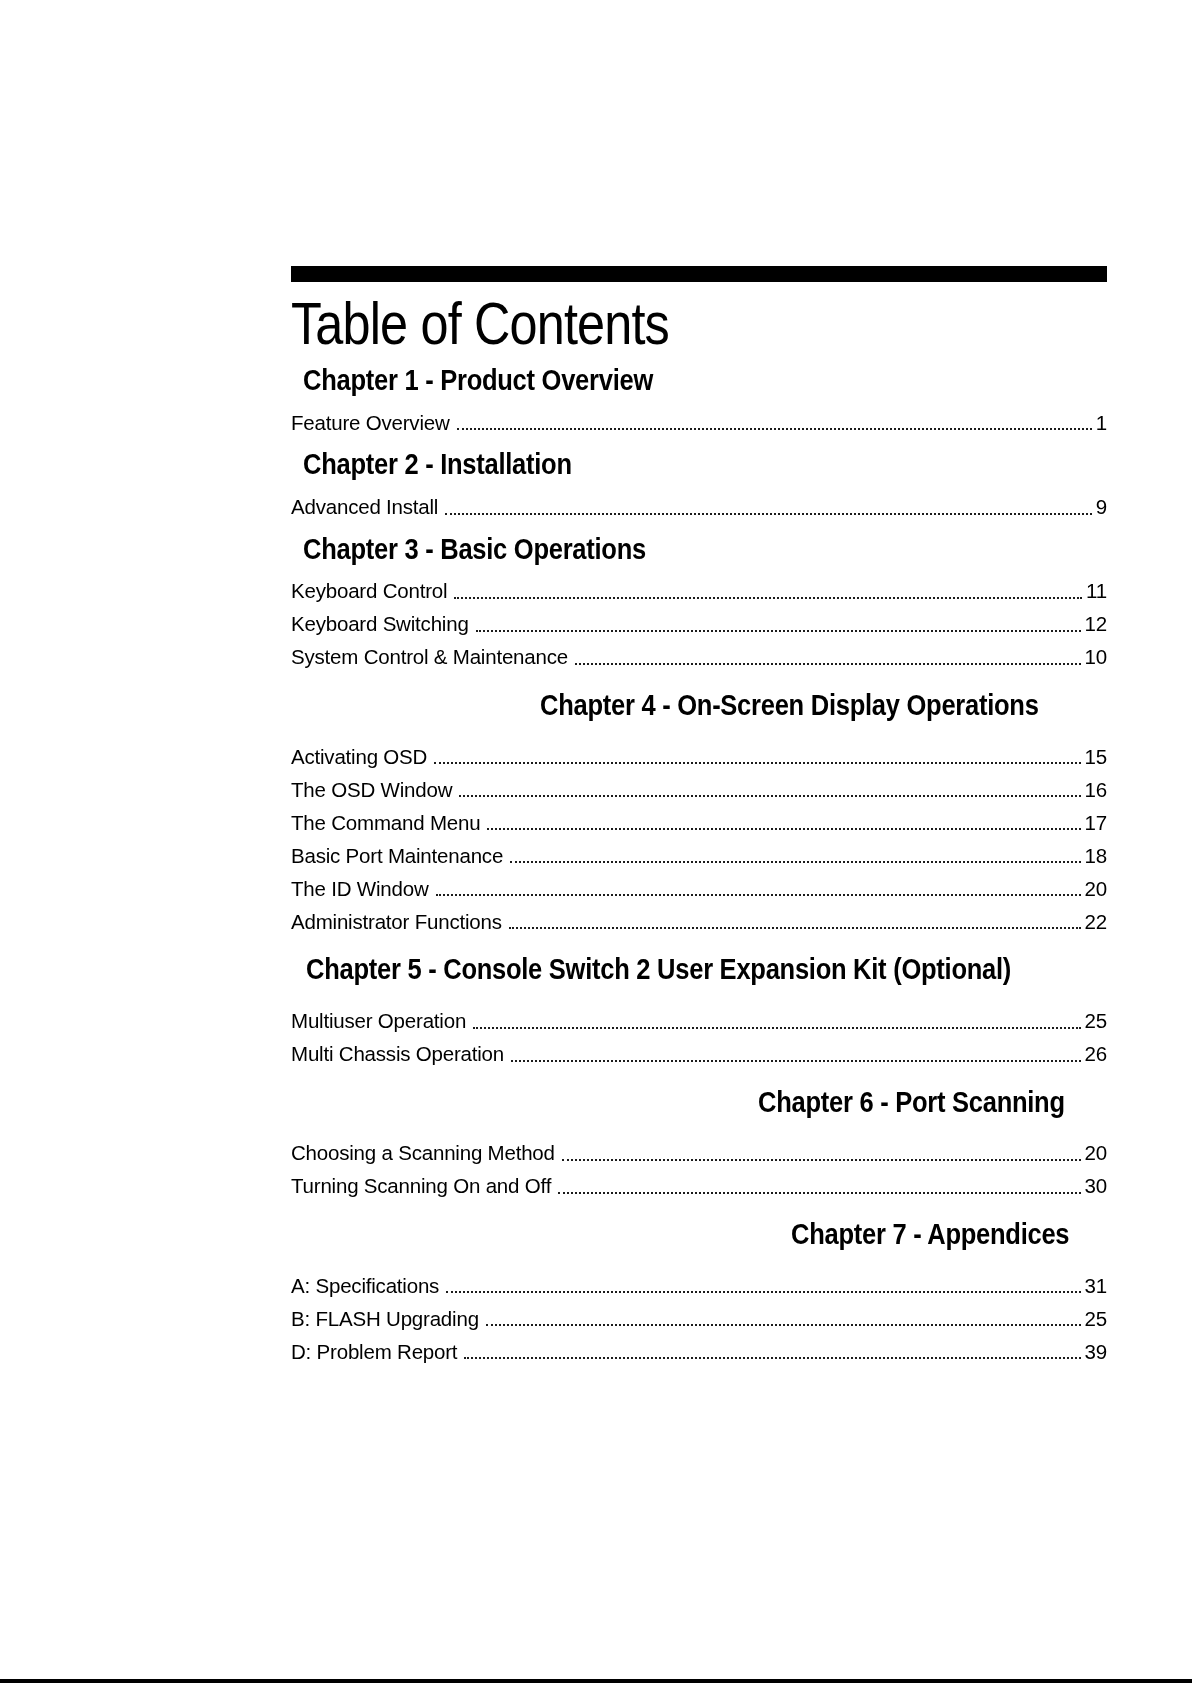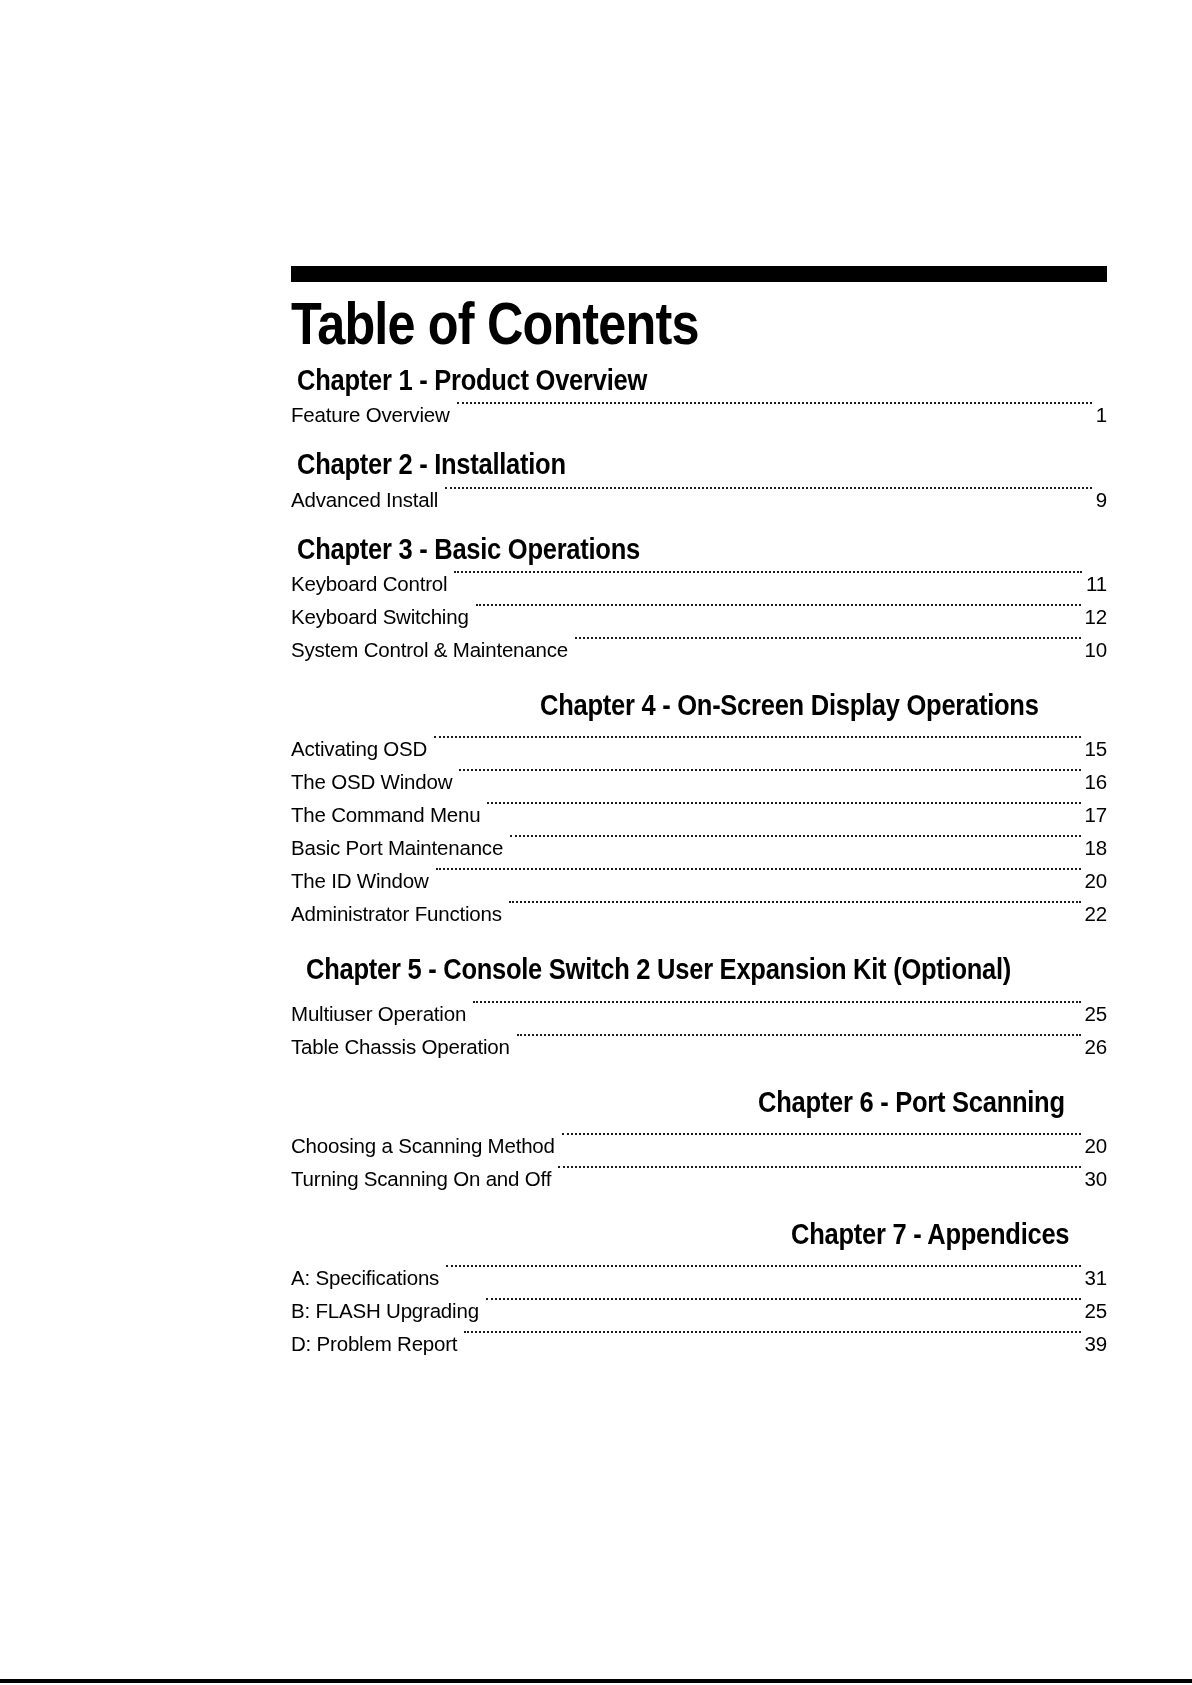--- a/index.html
+++ b/index.html
@@ -22,45 +22,45 @@
     width: 816px;
   }
   .top-rule {
     height: 16px;
     background: #000000;
     margin-bottom: 10px;
   }
   .title {
     margin: 0 0 4px 0;
     font-size: 60px;
-    font-weight: bold;
+    font-weight: normal;
     line-height: 1.05;
     letter-spacing: -1px;
     white-space: nowrap;
   }
   .condense {
     display: inline-block;
     transform: scaleX(0.84);
     transform-origin: 0 50%;
     white-space: nowrap;
   }
   .chapter-heading {
-    margin: 13px 0 5px 6px;
+    margin: 13px 0 5px 12px;
     font-size: 29px;
     font-weight: bold;
     line-height: 1.15;
     letter-spacing: -0.3px;
     white-space: nowrap;
   }
   .chapter-heading .condense { transform: scaleX(0.88); }
   .chapter.spaced .chapter-heading { margin: 19px 0 14px 0; text-align: right; }
   .chapter:first-child .chapter-heading { margin-top: 9px; }
   .entry {
     display: flex;
-    align-items: flex-start;
+    align-items: flex-end;
     height: 33px;
     font-size: 20.5px;
     line-height: 1.25;
   }
   .entry-label { white-space: nowrap; letter-spacing: -0.2px; }
   .leader {
     flex: 1 1 auto;
     border-bottom: 2.4px dotted #1b1b1b;
     margin: 0 4px 5px 7px;
     min-width: 20px;
@@ -173,21 +173,21 @@
   <section class="chapter spaced">
     <h2 class="chapter-heading"><span class="condense">Chapter 5 - Console Switch 2 User Expansion Kit (Optional)</span></h2>
     <div class="entries">
   <div class="entry">
     <span class="entry-label">Multiuser Operation</span>
     <span class="leader"></span>
     <span class="entry-page">25</span>
   </div>
 
   <div class="entry">
-    <span class="entry-label">Table Chassis Operation</span>
+    <span class="entry-label">Multi Chassis Operation</span>
     <span class="leader"></span>
     <span class="entry-page">26</span>
   </div>
 </div>
   </section>
 
   <section class="chapter spaced">
     <h2 class="chapter-heading"><span class="condense">Chapter 6 - Port Scanning</span></h2>
     <div class="entries">
   <div class="entry">

